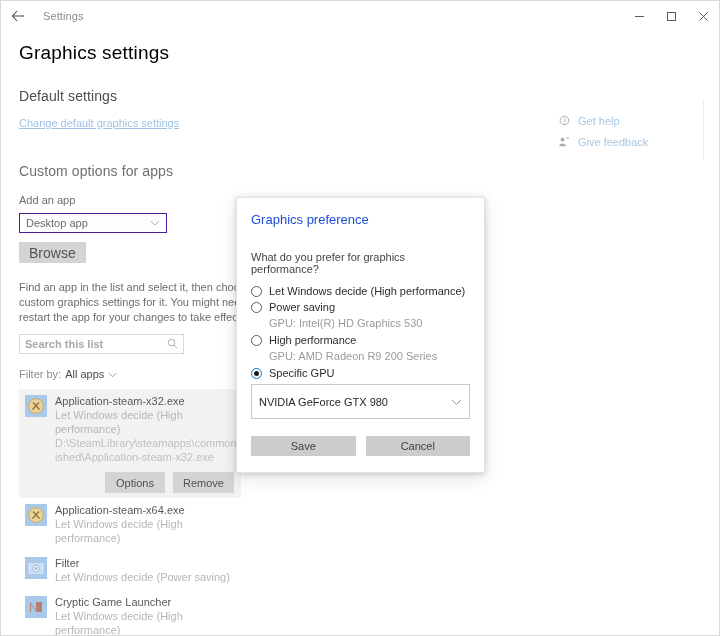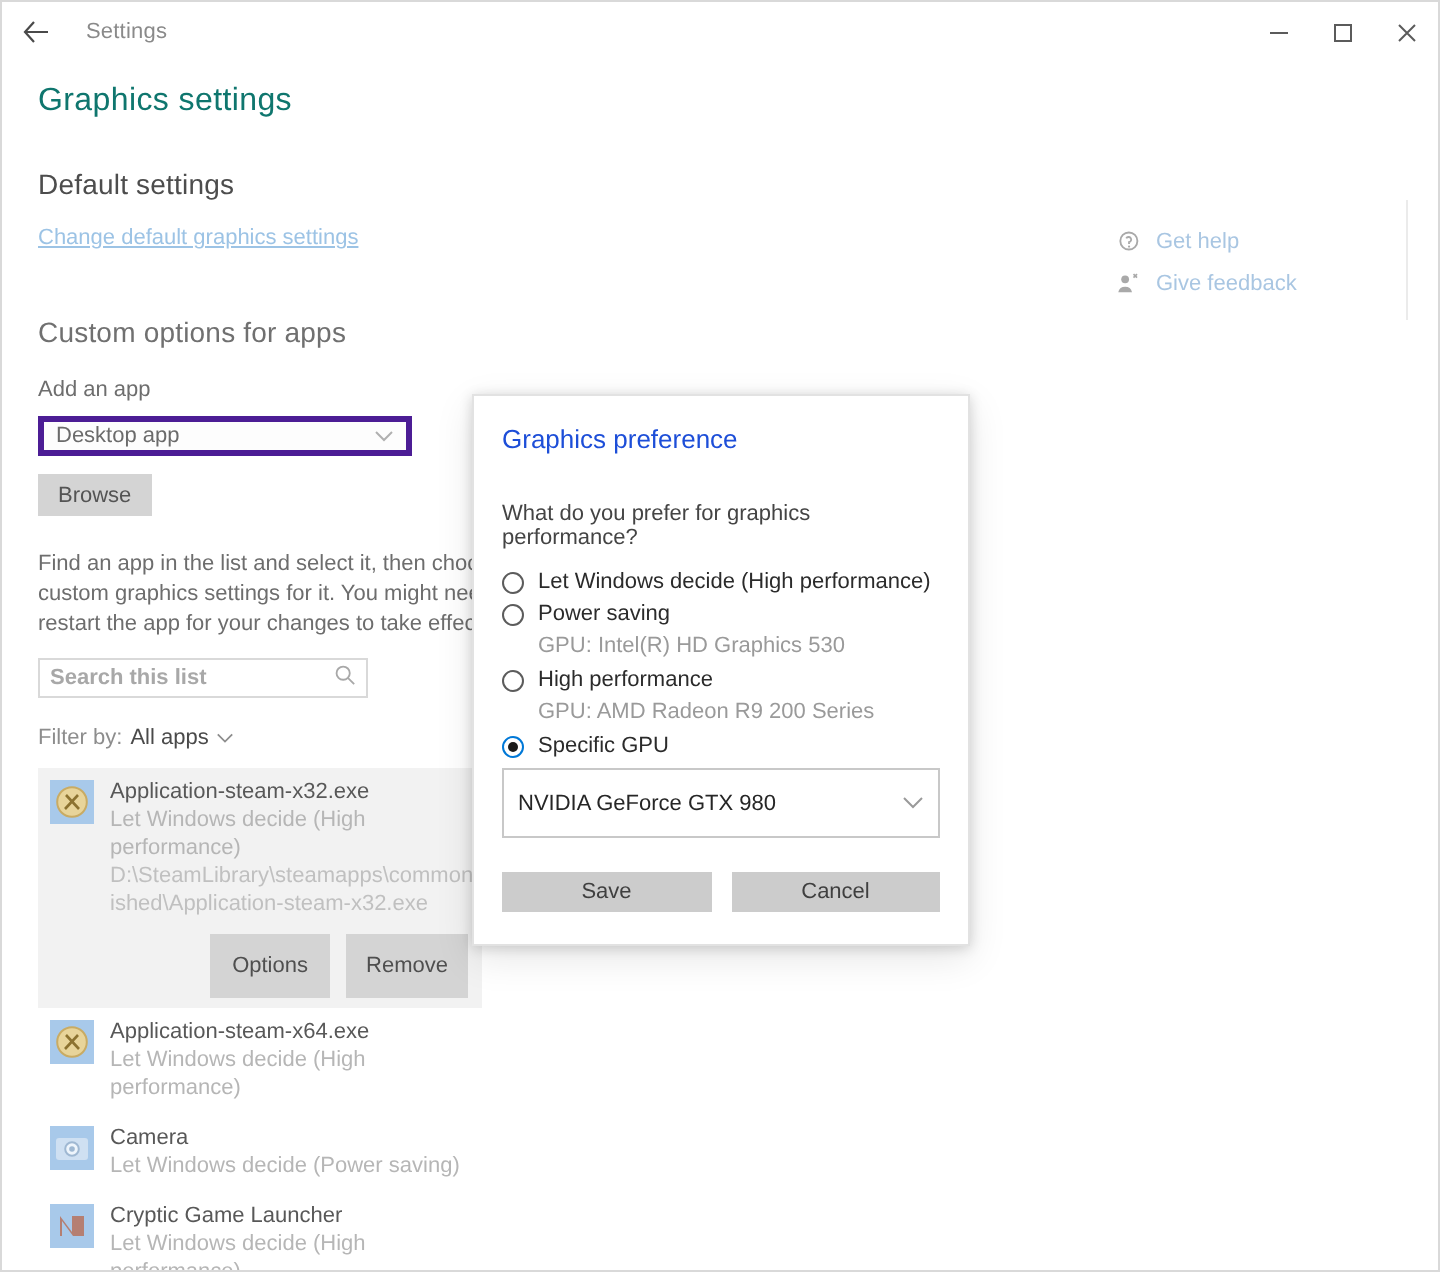--- a/index.html
+++ b/index.html
@@ -62,23 +62,23 @@
   .win-btn svg { display: block; }
 
   
   #page {
     position: relative;
     padding: 0 0 0 18px;
     height: 606px;
   }
 
   #page-title {
-    font-size: 16px;
+    font-size: 19px;
     font-weight: 400;
-    color: #0f766e;
+    color: #000000;
     letter-spacing: .2px;
     margin: 11px 0 0 0;
   }
 
   .section-head {
     font-size: 14px;
     color: #4d4d4d;
     margin-top: 24px;
     letter-spacing: .1px;
   }
@@ -98,23 +98,23 @@
   }
 
   .field-label {
     font-size: 11px;
     color: #6e6e6e;
     margin-top: 15px;
   }
 
   .combo {
     margin-top: 7px;
-    width: 187px;
+    width: 148px;
     height: 20px;
-    border: 3px solid #4c1d95;
+    border: 1px solid #4c1d95;
     background: #fdfdfd;
     display: flex;
     align-items: center;
     padding: 0 6px;
     box-sizing: border-box;
     font-size: 11px;
     color: #6b6b6b;
     justify-content: space-between;
   }
   .chev {
@@ -122,21 +122,21 @@
     font-size: 9px;
     line-height: 1;
   }
 
   .btn-grey {
     margin-top: 9px;
     min-width: 55px;
     height: 21px;
     background: #d4d4d4;
     border: none;
-    font-size: 11px;
+    font-size: 14px;
     color: #545454;
     display: inline-flex;
     align-items: center;
     justify-content: center;
     padding: 0 10px;
     font-family: "Liberation Sans", sans-serif;
   }
 
   #helper-text {
     margin-top: 17px;
@@ -218,21 +218,21 @@
   }
   .app-actions {
     display: flex;
     gap: 8px;
     justify-content: flex-end;
     margin-top: 8px;
     padding-right: 2px;
   }
   .act-btn {
     background: #d4d4d4;
-    height: 32px;
+    height: 21px;
     min-width: 60px;
     font-size: 11px;
     color: #4f4f4f;
     display: inline-flex;
     align-items: center;
     justify-content: center;
     padding: 0 10px;
     border: none;
     font-family: "Liberation Sans", sans-serif;
   }
@@ -472,21 +472,21 @@
 
       <div class="app-row">
         <div class="app-icon">
           <svg width="22" height="22" viewBox="0 0 22 22">
             <rect x="3" y="6" width="16" height="11" rx="1.5" fill="#cfe0f2"></rect>
             <circle cx="11" cy="11.5" r="3.4" fill="#eef5fc" stroke="#9fb8d2" stroke-width="1"></circle>
             <circle cx="11" cy="11.5" r="1.4" fill="#9fb8d2"></circle>
           </svg>
         </div>
         <div class="app-txt">
-          <div class="app-name">Camera</div>
+          <div class="app-name">Filter</div>
           <div class="app-sub">Let Windows decide (Power saving)</div>
         </div>
       </div>
 
       <div class="app-row">
         <div class="app-icon">
           <svg width="22" height="22" viewBox="0 0 22 22">
             <path d="M5 16 L5 6 L11 14 L11 6 L17 6 L17 16 L11.5 16 L6 8.5 L6 16 Z" fill="#b57f72"></path>
           </svg>
         </div>

